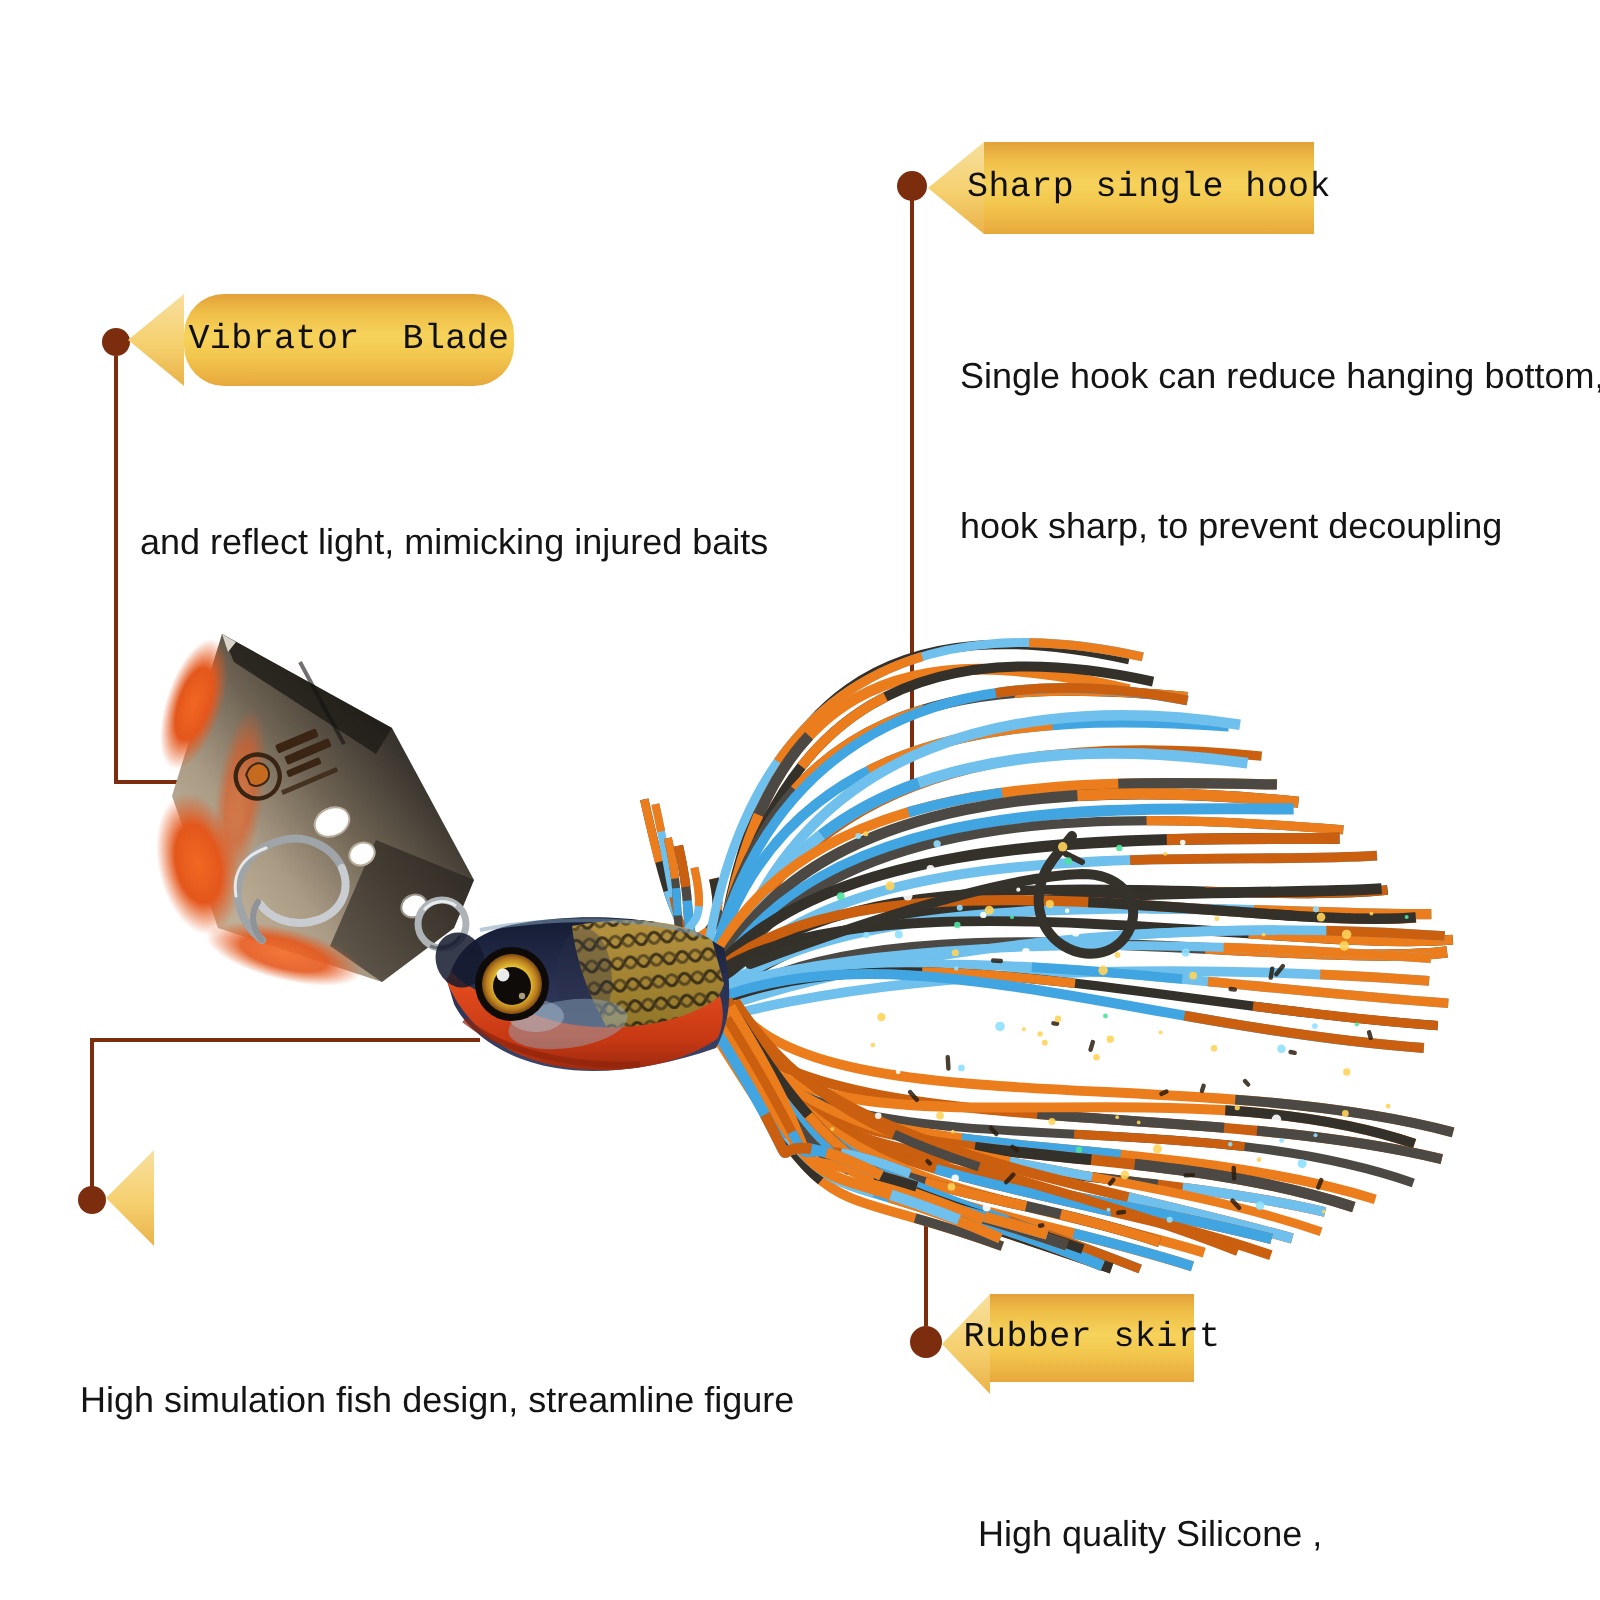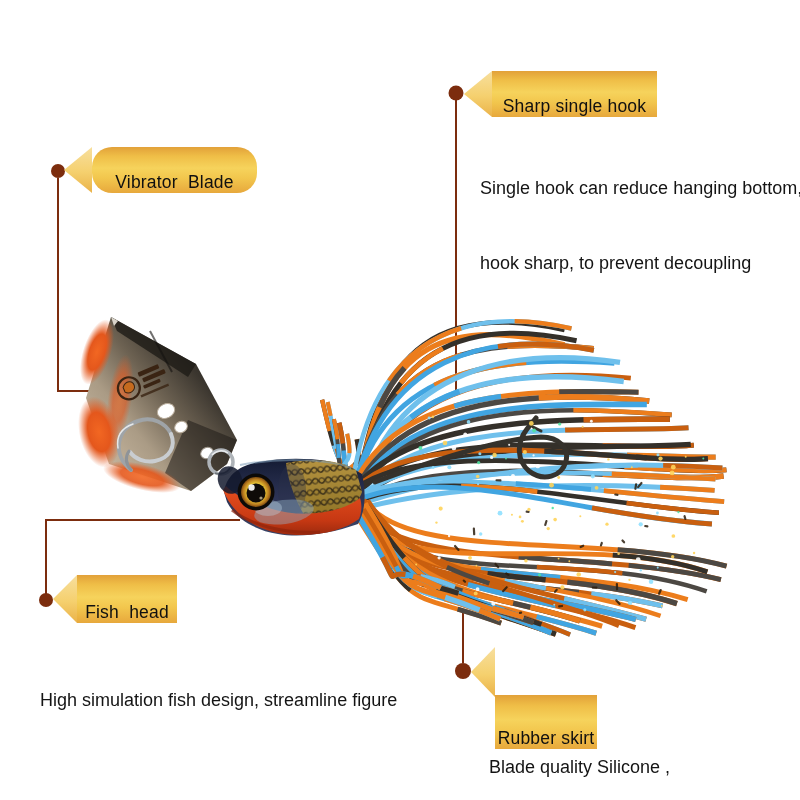--- a/index.html
+++ b/index.html
@@ -1,36 +1,36 @@
 <!DOCTYPE html>
 <html><head>
 <meta charset="utf-8">
 <style>
   html,body{margin:0;padding:0;background:#fff;}
   #canvas{position:relative;width:800px;height:800px;background:#fff;overflow:hidden;
           font-family:"Liberation Sans", sans-serif;}
   #art{position:absolute;left:0;top:0;}
-  .tag-body{position:absolute;display:flex;align-items:flex-end;justify-content:center;
-    background:linear-gradient(180deg,#E2A139 0%,#EFBE47 20%,#F6D35C 46%,#F2C64D 68%,#E7A83C 100%);}
+  .tag-body{position:absolute;display:flex;align-items:center;justify-content:center;
+    background:linear-gradient(180deg,#E2A139 0%,#EFBE47 20%,#F6D35C 46%,#F2C64D 68%,#E7A83C 100%);font-family:Liberation Mono, monospace;}
   .tag-arrow{position:absolute;clip-path:polygon(100% 0,0 50%,100% 100%);
     background:linear-gradient(180deg,#F7DF9E 0%,#F5D06E 55%,#EAB249 100%);}
   .tag-label{font-size:17.5px;color:#101010;white-space:pre;letter-spacing:.2px;}
   .desc{position:absolute;font-size:18px;line-height:25px;color:#141414;white-space:pre;}
   
   #arrow-vb{left:64px;top:147px;width:28px;height:46px;}
   #body-vb{left:92px;top:147px;width:165px;height:46px;border-radius:20px;}
   #desc-vb{left:70px;top:209px;}
   #arrow-ssh{left:464px;top:71px;width:28px;height:46px;}
   #body-ssh{left:492px;top:71px;width:165px;height:46px;}
   #desc-ssh{left:480px;top:126px;}
   #arrow-fh{left:53px;top:575px;width:24px;height:48px;}
   #body-fh{left:77px;top:575px;width:100px;height:48px;}
   #desc-fh{left:40px;top:638px;}
   #arrow-rs{left:471px;top:647px;width:24px;height:50px;}
-  #body-rs{left:495px;top:647px;width:102px;height:54px;margin-top:48px;}
+  #body-rs{left:495px;top:647px;width:102px;height:44px;}
   #desc-rs{left:489px;top:705px;}
 </style>
 </head>
 <body>
 
 <div id="canvas">
 
   <svg id="art" width="800" height="800" viewBox="0 0 800 800">
     <defs>
       <linearGradient id="bladeGrad" gradientUnits="userSpaceOnUse" x1="95" y1="460" x2="225" y2="355">
@@ -407,41 +407,39 @@
         <circle cx="261" cy="498" r="1.6" fill="#E8D8B0" opacity=".7"></circle>
       </g>
     </g>
   </svg>
 
   <div id="arrow-vb" class="tag-arrow"></div>
   <div id="body-vb" class="tag-body">
     <span class="tag-label">Vibrator  Blade</span>
   </div>
   <div id="desc-vb" class="desc">
+    <div>and reflect light, mimicking injured baits</div>
   </div>
 
   <div id="arrow-ssh" class="tag-arrow"></div>
   <div id="body-ssh" class="tag-body">
     <span class="tag-label">Sharp single hook</span>
   </div>
   <div id="desc-ssh" class="desc">
     <div>Single hook can reduce hanging bottom,</div>
     <div>hook sharp, to prevent decoupling</div>
   </div>
 
   <div id="arrow-fh" class="tag-arrow"></div>
-  <div id="body-fh" class="tag-body">
-    <span class="tag-label">Fish  head</span>
-  </div>
   <div id="desc-fh" class="desc">
     <div>High simulation fish design, streamline figure</div>
   </div>
 
   <div id="arrow-rs" class="tag-arrow"></div>
   <div id="body-rs" class="tag-body">
     <span class="tag-label">Rubber skirt</span>
   </div>
   <div id="desc-rs" class="desc">
-    <div>Blade quality Silicone ,</div>
+    <div>High quality Silicone ,</div>
     
   </div>
 
 </div>
 
 </body></html>

